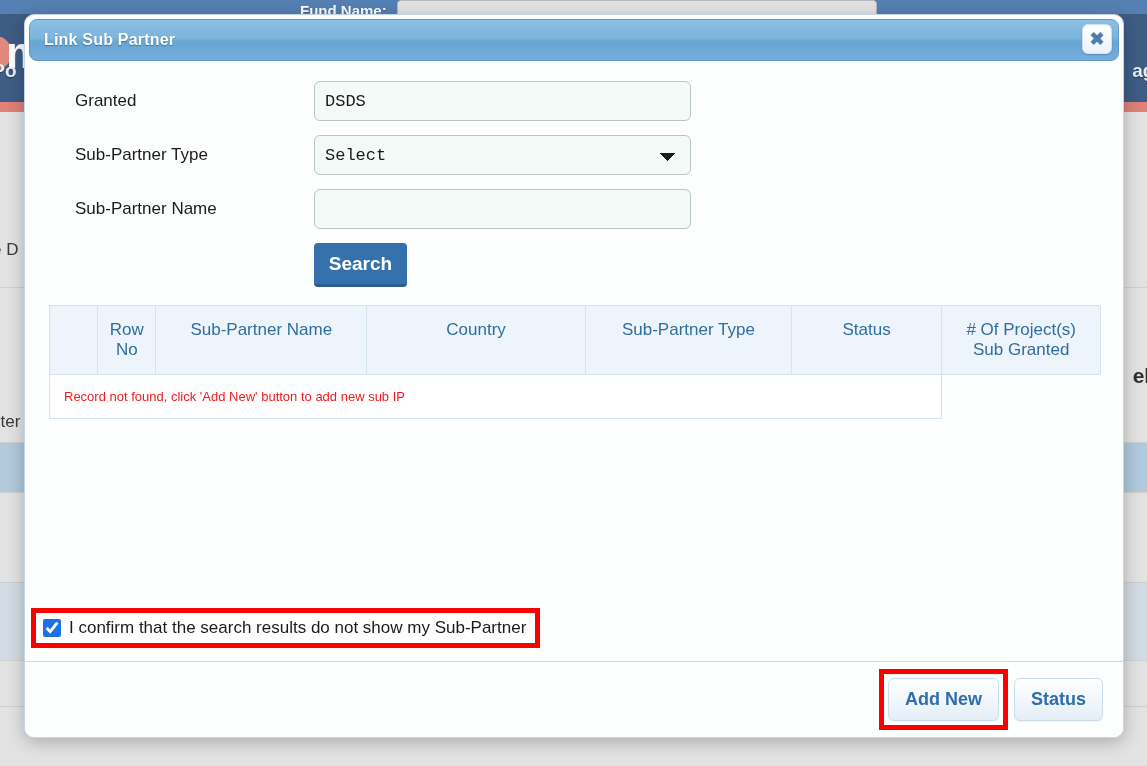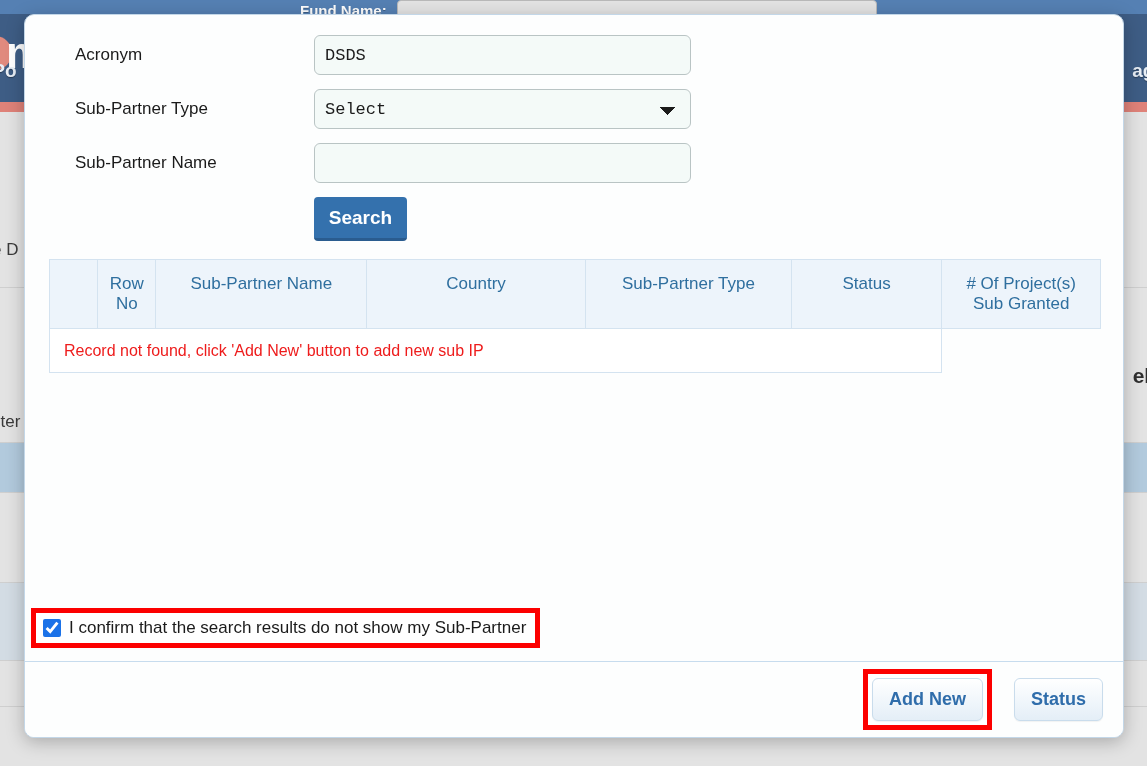--- a/index.html
+++ b/index.html
@@ -259,21 +259,21 @@
     font-weight: normal;
     text-align: center;
     vertical-align: top;
     padding: 14px 10px;
     border: 1px solid #d4e3f0;
     height: 68px;
   }
   .results-table td {
     border: 1px solid #d4e3f0;
     padding: 10px 14px;
-    font-size: 16px;
+    font-size: 13px;
     height: 44px;
     background: #ffffff;
   }
   .no-record {
     color: #ee1c1c;
   }
   .col-check { width: 48px; }
   .col-rowno { width: 58px; }
   .col-name  { width: 210px; }
   .col-country { width: 218px; }
@@ -308,21 +308,21 @@
   }
 
   
   .modal-footer {
     flex: 0 0 76px;
     border-top: 1px solid #c7dcee;
     display: flex;
     align-items: center;
     justify-content: flex-end;
     padding-right: 20px;
-    gap: 16px;
+    gap: 0px;
     background: #fdfefe;
     position: relative;
   }
   .btn-footer {
     background: linear-gradient(to bottom,#ffffff 0%,#f0f6fb 55%,#e4eef7 100%);
     border: 1px solid #c9dcec;
     border-radius: 6px;
     color: #2f6dab;
     font-size: 18px;
     font-weight: bold;
@@ -368,25 +368,29 @@
     <div class="bg-row selected" style="top: 330px; height: 50px;"></div>
     <div class="bg-row" style="top: 380px; height: 90px;"></div>
     <div class="bg-row shaded" style="top: 470px; height: 78px;"></div>
     <div class="bg-row" style="top: 548px; height: 46px;"></div>
     <div class="bg-row" style="top: 594px; height: 60px;"></div>
   </div>
 </div>
 
 <div id="modal">
 
+  <div class="modal-titlebar">
+    <span class="modal-title">Link Sub Partner</span>
+    <div class="modal-close">✖</div>
+  </div>
 
   <div class="modal-body">
 
     <div class="form-row">
-      <label class="form-label">Acronym</label>
+      <label class="form-label">Granted</label>
       <input class="form-control" type="text" value="DSDS" style="">
     </div>
 
     <div class="form-row">
       <label class="form-label">Sub-Partner Type</label>
       <select class="form-control">
         <option>Select</option>
       </select>
     </div>
 

